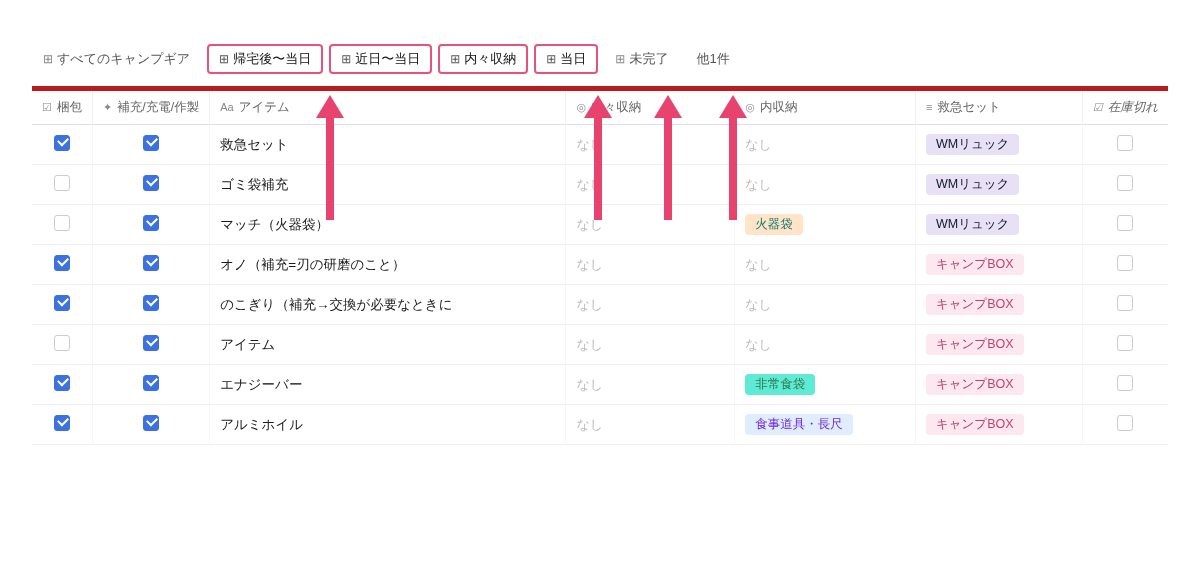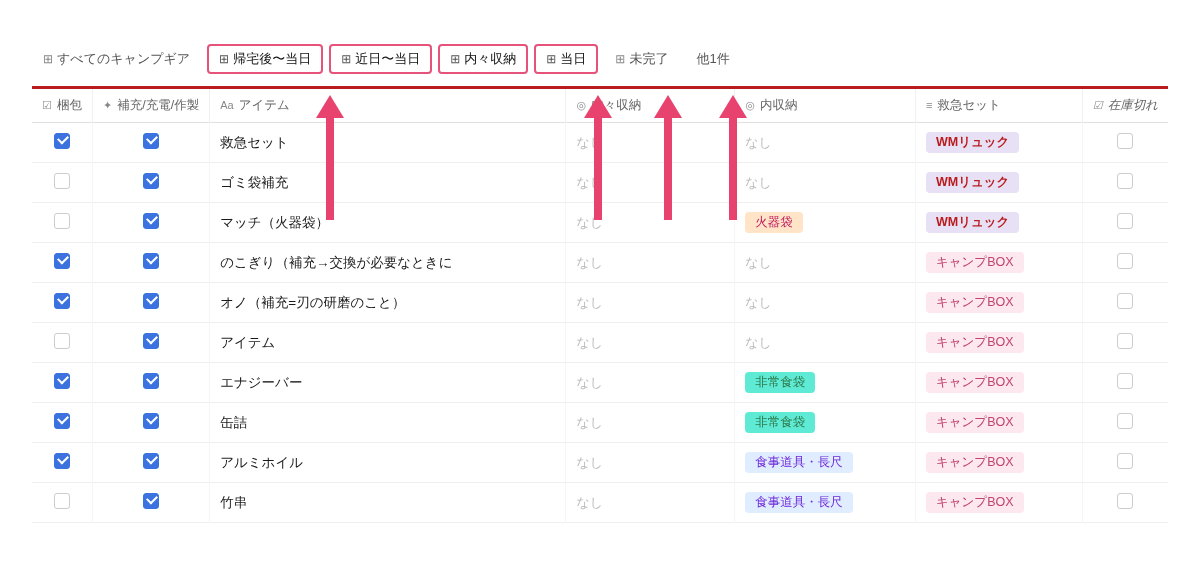--- a/index.html
+++ b/index.html
@@ -55,21 +55,21 @@
     .table-container {
       overflow: auto;
       max-height: 480px;
     }
     table {
       width: 100%;
       border-collapse: collapse;
       font-size: 13.5px;
     }
     thead tr {
-      border-top: 3px solid #b91c1c;
+      border-top: 5px solid #b91c1c;
       border-bottom: 1px solid #e0e0e0;
       background: #fff;
     }
     thead th {
       padding: 8px 10px;
       text-align: left;
       font-weight: 500;
       color: #666;
       white-space: nowrap;
       font-size: 12.5px;
@@ -113,23 +113,23 @@
       border-bottom: 2px solid #fff;
       transform: rotate(-45deg);
     }
     .tag {
       display: inline-block;
       padding: 2px 10px;
       border-radius: 4px;
       font-size: 12.5px;
       font-weight: 500;
     }
-    .tag-wm { background: #e8e0f5; color: #b91c1c; font-weight: bold; }
+    .tag-wm { background: #e8e0f5; color: #0f172a; }
     .tag-camp { background: #fde8ef; color: #c0436b; }
-    .tag-hibuki { background: #ffe4c8; color: #be185d; }
+    .tag-hibuki { background: #ffe4c8; color: #0f766e; }
     .tag-hijyo { background: #5eead4; color: #2d7a4a; }
     .tag-shokudo { background: #e0ecff; color: #6d28d9; }
     .text-nashi { color: #bbb; font-size: 13px; }
     .col-item { min-width: 220px; }
     .col-inner { min-width: 120px; }
     .col-storage { min-width: 100px; }
     .col-container { min-width: 110px; }
 
     
     .arrows-overlay {
@@ -220,75 +220,57 @@
             <td class="checkbox-cell"><span class="cb checked"></span></td>
             <td class="col-item">マッチ（火器袋）</td>
             <td class="col-inner"><span class="text-nashi">なし</span></td>
             <td class="col-storage"><span class="tag tag-hibuki">火器袋</span></td>
             <td class="col-container"><span class="tag tag-wm">WMリュック</span></td>
             <td class="checkbox-cell"><span class="cb"></span></td>
           </tr>
           <tr>
             <td class="checkbox-cell"><span class="cb checked"></span></td>
             <td class="checkbox-cell"><span class="cb checked"></span></td>
+            <td class="col-item">オノ（補充=刃の研磨のこと）</td>
+            <td class="col-inner"><span class="text-nashi">なし</span></td>
+            <td class="col-storage"><span class="text-nashi">なし</span></td>
+            <td class="col-container"><span class="tag tag-camp">キャンプBOX</span></td>
+            <td class="checkbox-cell"><span class="cb"></span></td>
+          </tr>
+          <tr>
+            <td class="checkbox-cell"><span class="cb checked"></span></td>
+            <td class="checkbox-cell"><span class="cb checked"></span></td>
             <td class="col-item">のこぎり（補充→交換が必要なときに</td>
             <td class="col-inner"><span class="text-nashi">なし</span></td>
             <td class="col-storage"><span class="text-nashi">なし</span></td>
             <td class="col-container"><span class="tag tag-camp">キャンプBOX</span></td>
             <td class="checkbox-cell"><span class="cb"></span></td>
           </tr>
           <tr>
-            <td class="checkbox-cell"><span class="cb checked"></span></td>
-            <td class="checkbox-cell"><span class="cb checked"></span></td>
-            <td class="col-item">オノ（補充=刃の研磨のこと）</td>
-            <td class="col-inner"><span class="text-nashi">なし</span></td>
-            <td class="col-storage"><span class="text-nashi">なし</span></td>
-            <td class="col-container"><span class="tag tag-camp">キャンプBOX</span></td>
-            <td class="checkbox-cell"><span class="cb"></span></td>
-          </tr>
-          <tr>
             <td class="checkbox-cell"><span class="cb"></span></td>
             <td class="checkbox-cell"><span class="cb checked"></span></td>
             <td class="col-item">アイテム</td>
             <td class="col-inner"><span class="text-nashi">なし</span></td>
             <td class="col-storage"><span class="text-nashi">なし</span></td>
             <td class="col-container"><span class="tag tag-camp">キャンプBOX</span></td>
             <td class="checkbox-cell"><span class="cb"></span></td>
           </tr>
           <tr>
             <td class="checkbox-cell"><span class="cb checked"></span></td>
             <td class="checkbox-cell"><span class="cb checked"></span></td>
             <td class="col-item">エナジーバー</td>
             <td class="col-inner"><span class="text-nashi">なし</span></td>
             <td class="col-storage"><span class="tag tag-hijyo">非常食袋</span></td>
             <td class="col-container"><span class="tag tag-camp">キャンプBOX</span></td>
             <td class="checkbox-cell"><span class="cb"></span></td>
           </tr>
           <tr>
             <td class="checkbox-cell"><span class="cb checked"></span></td>
             <td class="checkbox-cell"><span class="cb checked"></span></td>
-            <td class="col-item">缶詰</td>
-            <td class="col-inner"><span class="text-nashi">なし</span></td>
-            <td class="col-storage"><span class="tag tag-hijyo">非常食袋</span></td>
-            <td class="col-container"><span class="tag tag-camp">キャンプBOX</span></td>
-            <td class="checkbox-cell"><span class="cb"></span></td>
-          </tr>
-          <tr>
-            <td class="checkbox-cell"><span class="cb checked"></span></td>
-            <td class="checkbox-cell"><span class="cb checked"></span></td>
             <td class="col-item">アルミホイル</td>
-            <td class="col-inner"><span class="text-nashi">なし</span></td>
-            <td class="col-storage"><span class="tag tag-shokudo">食事道具・長尺</span></td>
-            <td class="col-container"><span class="tag tag-camp">キャンプBOX</span></td>
-            <td class="checkbox-cell"><span class="cb"></span></td>
-          </tr>
-          <tr>
-            <td class="checkbox-cell"><span class="cb"></span></td>
-            <td class="checkbox-cell"><span class="cb checked"></span></td>
-            <td class="col-item">竹串</td>
             <td class="col-inner"><span class="text-nashi">なし</span></td>
             <td class="col-storage"><span class="tag tag-shokudo">食事道具・長尺</span></td>
             <td class="col-container"><span class="tag tag-camp">キャンプBOX</span></td>
             <td class="checkbox-cell"><span class="cb"></span></td>
           </tr>
         </tbody>
     </table>
   </div>
 
   <svg class="arrows-overlay" viewBox="0 0 1200 587" xmlns="http://www.w3.org/2000/svg">

